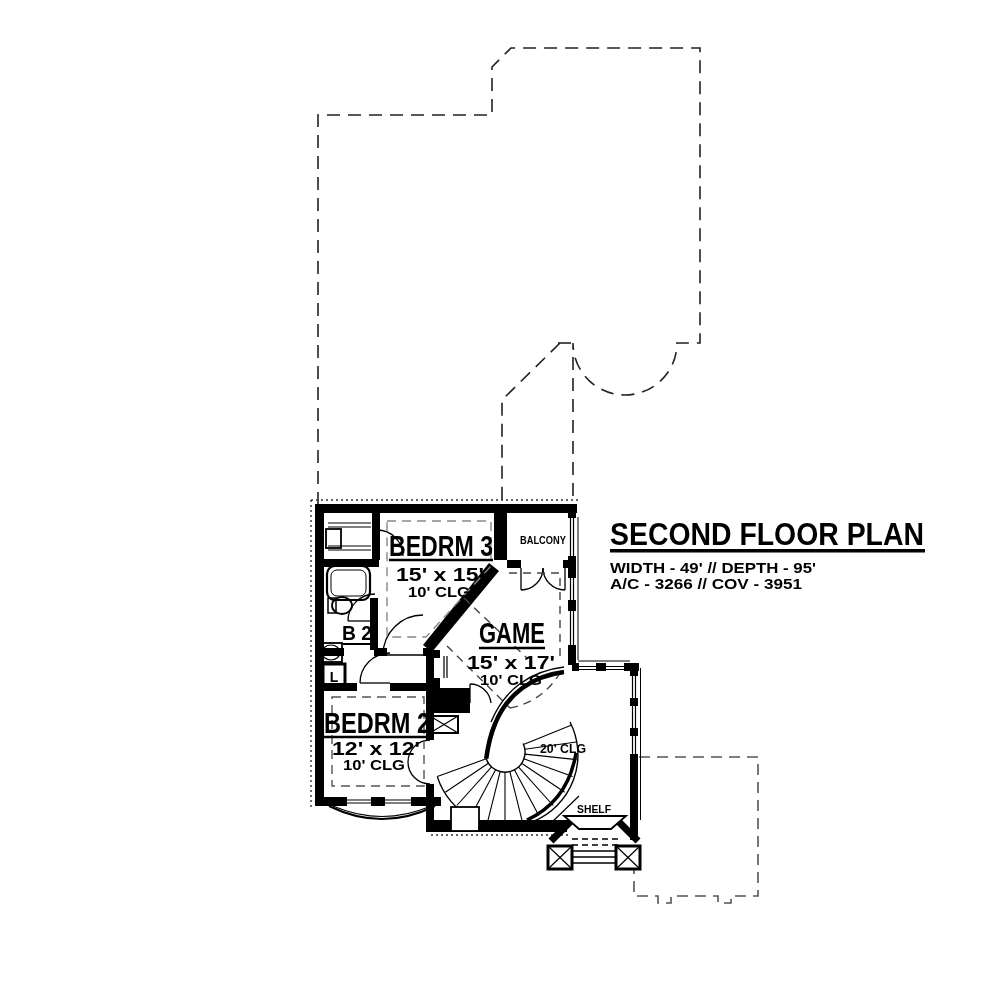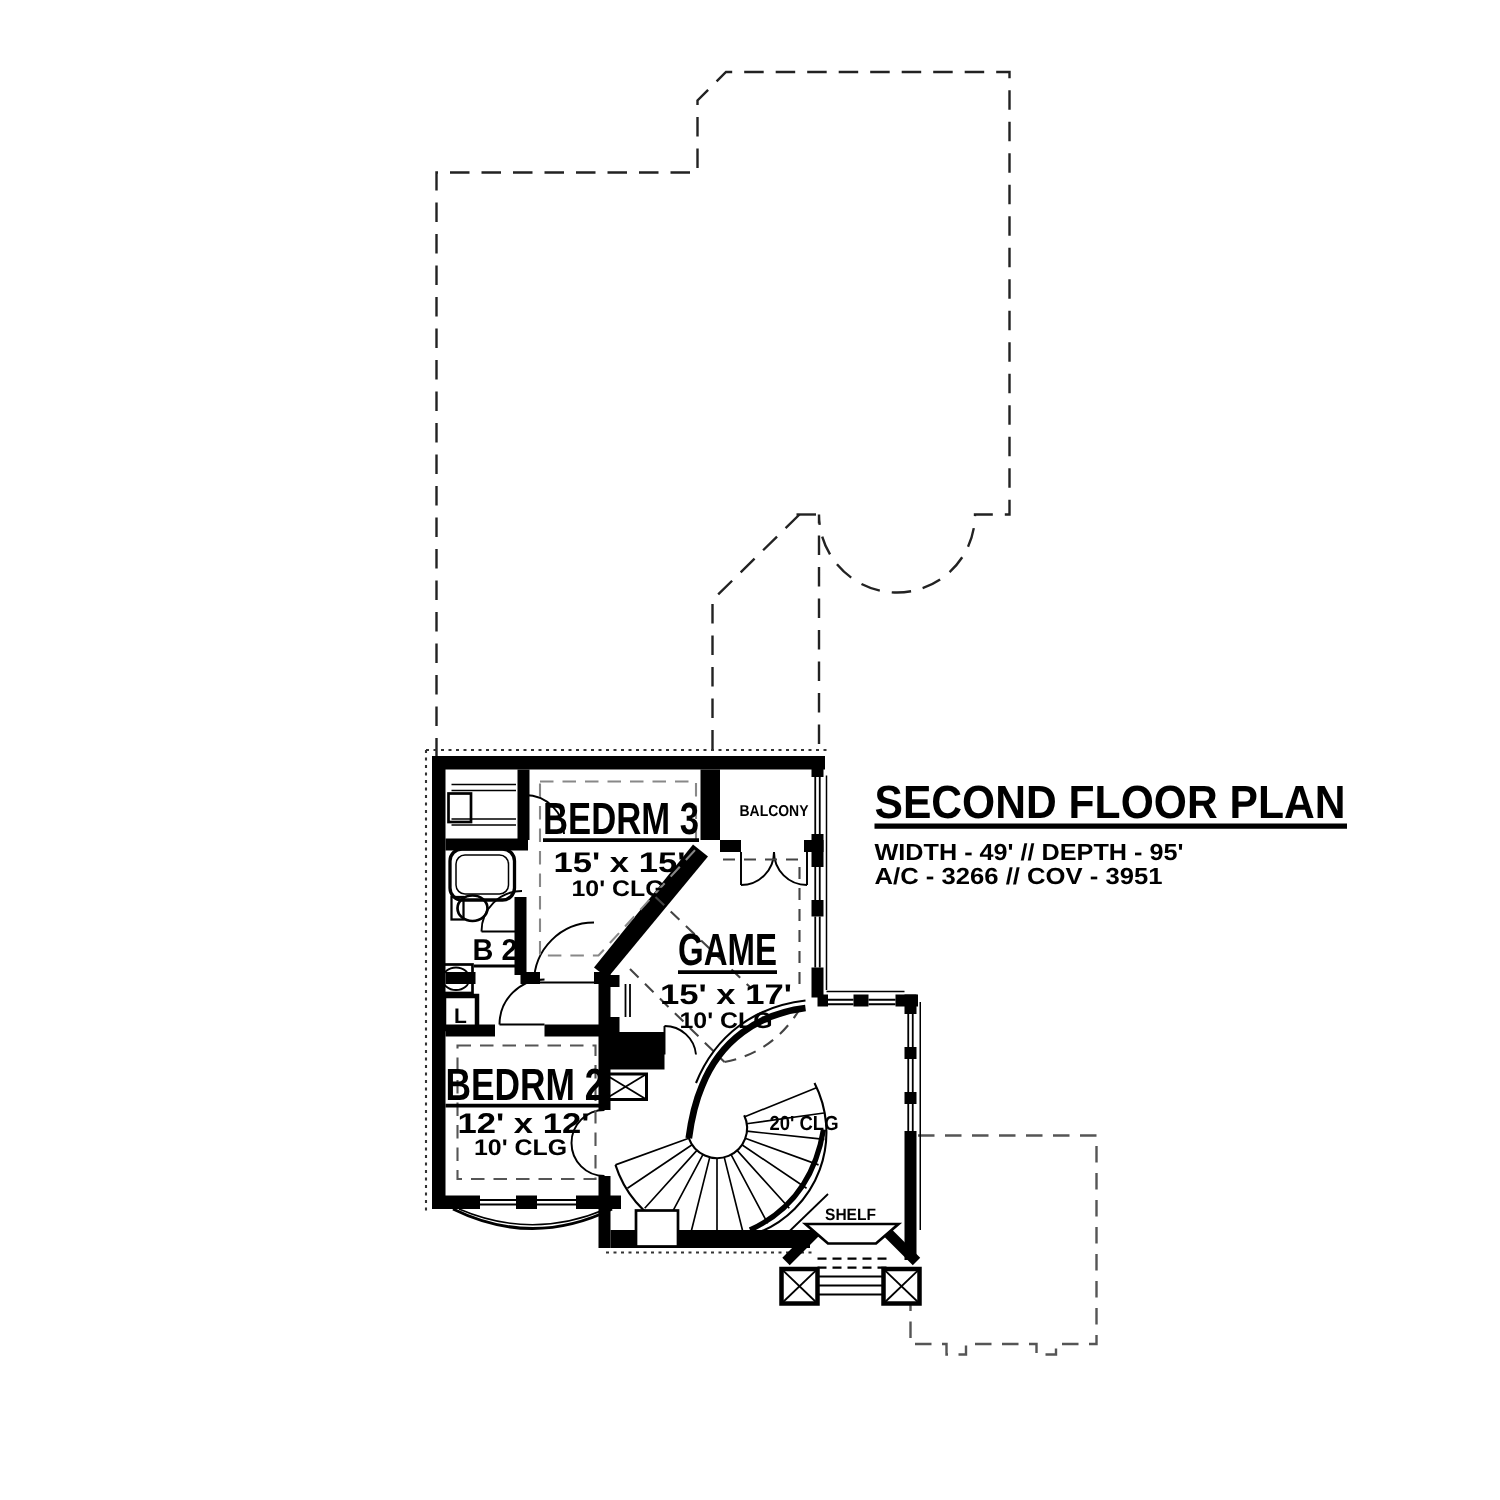--- a/index.html
+++ b/index.html
@@ -1,16 +1,16 @@
 <!DOCTYPE html>
 <html><head>
 <meta charset="utf-8">
 <style>
   html,body{margin:0;padding:0;background:#ffffff;}
-  .page{width:920px;height:1000px;position:relative;background:#ffffff;overflow:hidden;}
+  .page{width:920px;height:1000px;position:relative;background:#ffffff;overflow:hidden;padding-left:27px;}
   svg{display:block;}
   text{font-family:"Liberation Sans","DejaVu Sans",sans-serif;font-weight:bold;fill:#000;}
   .wall{fill:#000;stroke:none;}
 </style>
 </head>
 <body>
 
 <div class="page">
 <svg width="1000" height="1000" viewBox="0 0 1000 1000">
 

